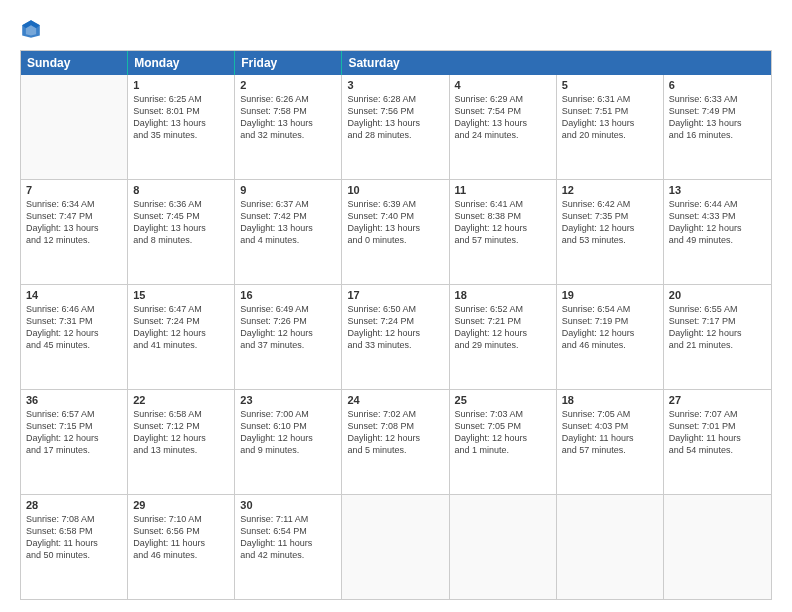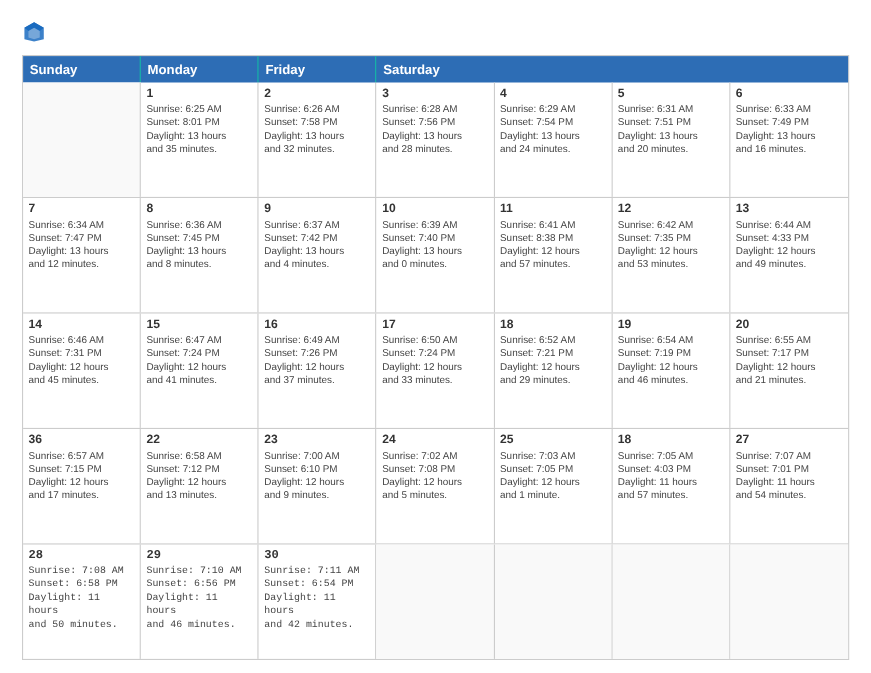--- a/index.html
+++ b/index.html
@@ -77,21 +77,21 @@
       flex: 1;
       display: flex;
       flex-direction: column;
     }
     .cal-row {
       flex: 1;
       display: grid;
       grid-template-columns: repeat(7, 1fr);
       border-bottom: 1px solid #ccc;
     }
-    .cal-row:last-child { border-bottom: none; font-family: Liberation Mono, monospace; }
+    .cal-row:last-child { border-bottom: none; }
     .cal-cell {
       border-right: 1px solid #ccc;
       padding: 4px 5px;
       font-size: 9.5px;
       color: #333;
       vertical-align: top;
       min-height: 0;
     }
     .cal-cell:last-child { border-right: none; }
     .cal-cell.empty { background: #f9f9f9; }

